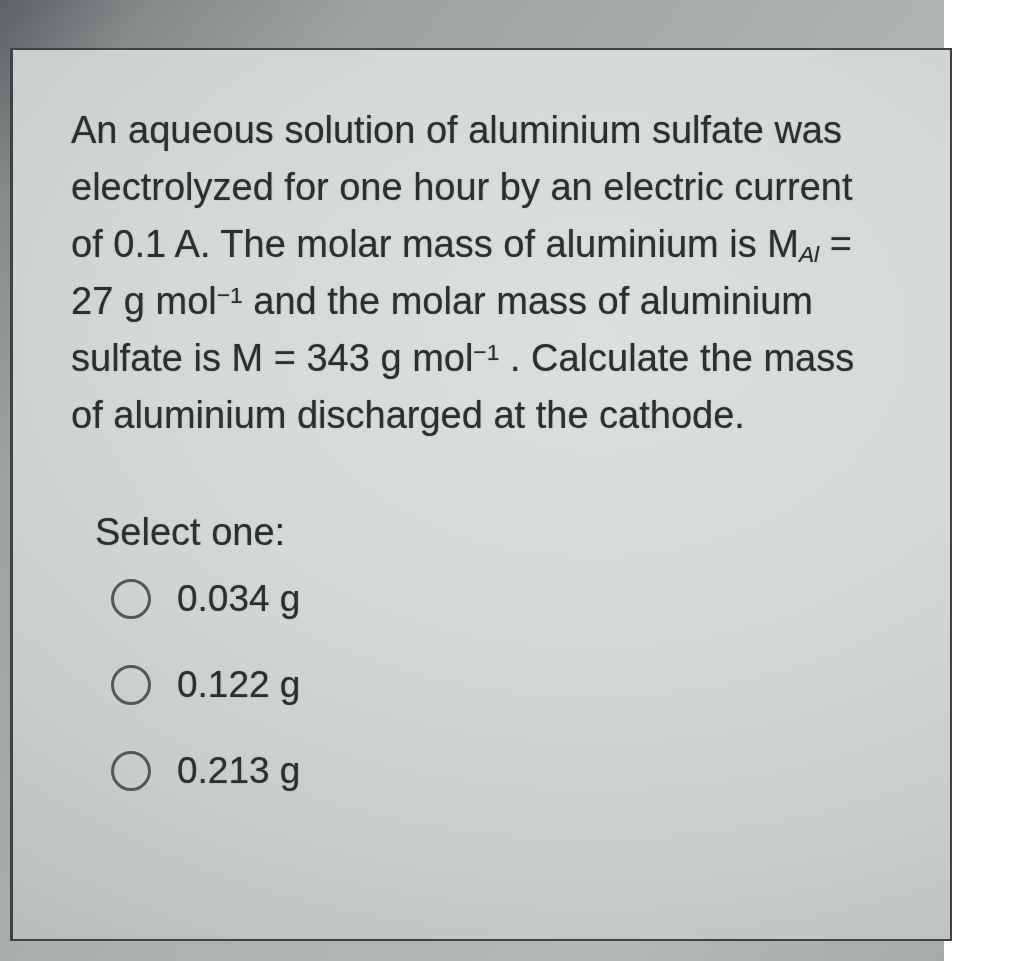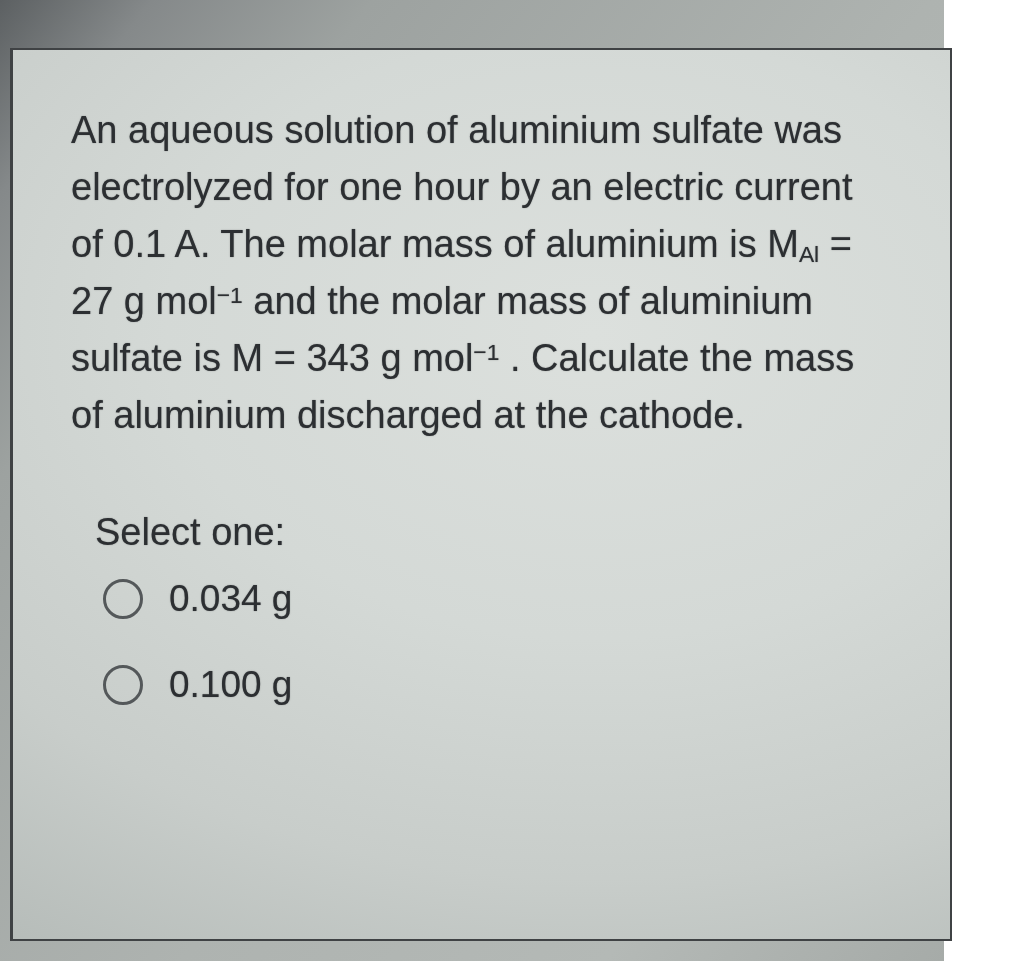--- a/index.html
+++ b/index.html
@@ -46,35 +46,36 @@
     width: 930px;
     font-size: 38px;
     line-height: 57px;
     color: #2c2f32;
     text-shadow: 0 0 1.2px rgba(44, 47, 50, 0.55);
   }
   .question sub {
     font-size: 0.6em;
     vertical-align: -0.22em;
     line-height: 0;
+    font-style: italic;
   }
   .question sup {
     font-size: 0.6em;
     vertical-align: 0.5em;
     line-height: 0;
   }
   .prompt {
     margin: 64px 0 20px 24px;
     font-size: 38px;
     line-height: 48px;
     color: #2c2f32;
     text-shadow: 0 0 1.2px rgba(44, 47, 50, 0.55);
   }
   .options {
-    margin: 4px;
+    margin: 12px;
     padding: 0;
   }
   .option-row {
     display: flex;
     align-items: center;
     gap: 26px;
     margin: 0 0 40px 28px;
     height: 46px;
     cursor: pointer;
   }
@@ -104,22 +105,26 @@
 
     <div class="prompt">Select one:</div>
 
     <div class="options">
 
       <div class="option-row">
         <span class="radio"></span>
         <span class="option-label">0.034 g</span>
       </div>
 
+      <div class="option-row">
+        <span class="radio"></span>
+        <span class="option-label">0.122 g</span>
+      </div>
 
       <div class="option-row">
         <span class="radio"></span>
-        <span class="option-label">0.100 g</span>
+        <span class="option-label">0.213 g</span>
       </div>
 
 
     </div>
   </div>
 </div>
 
 </body></html>

